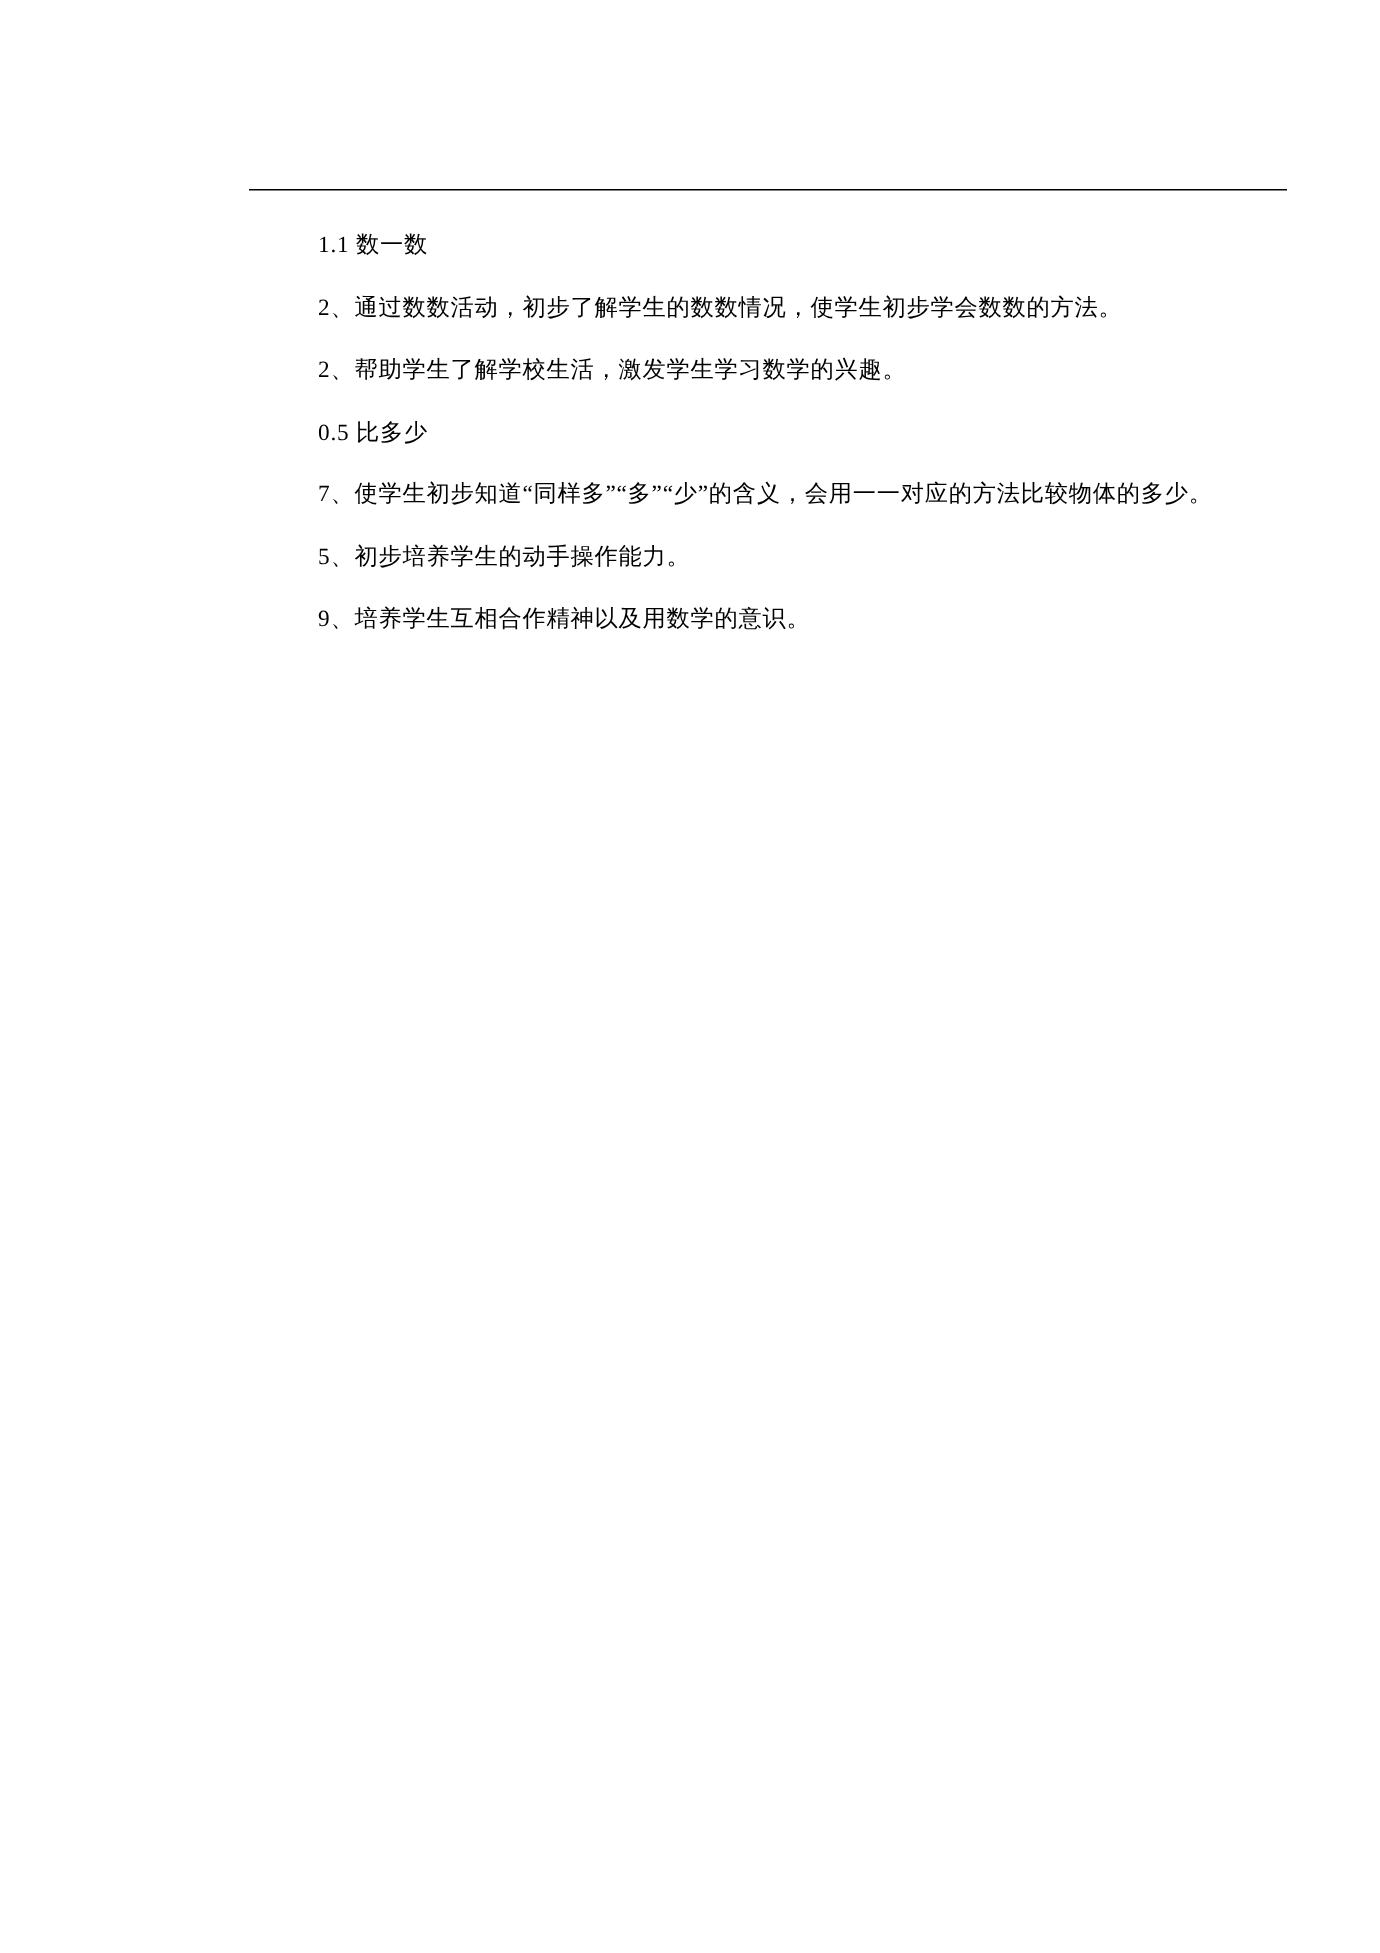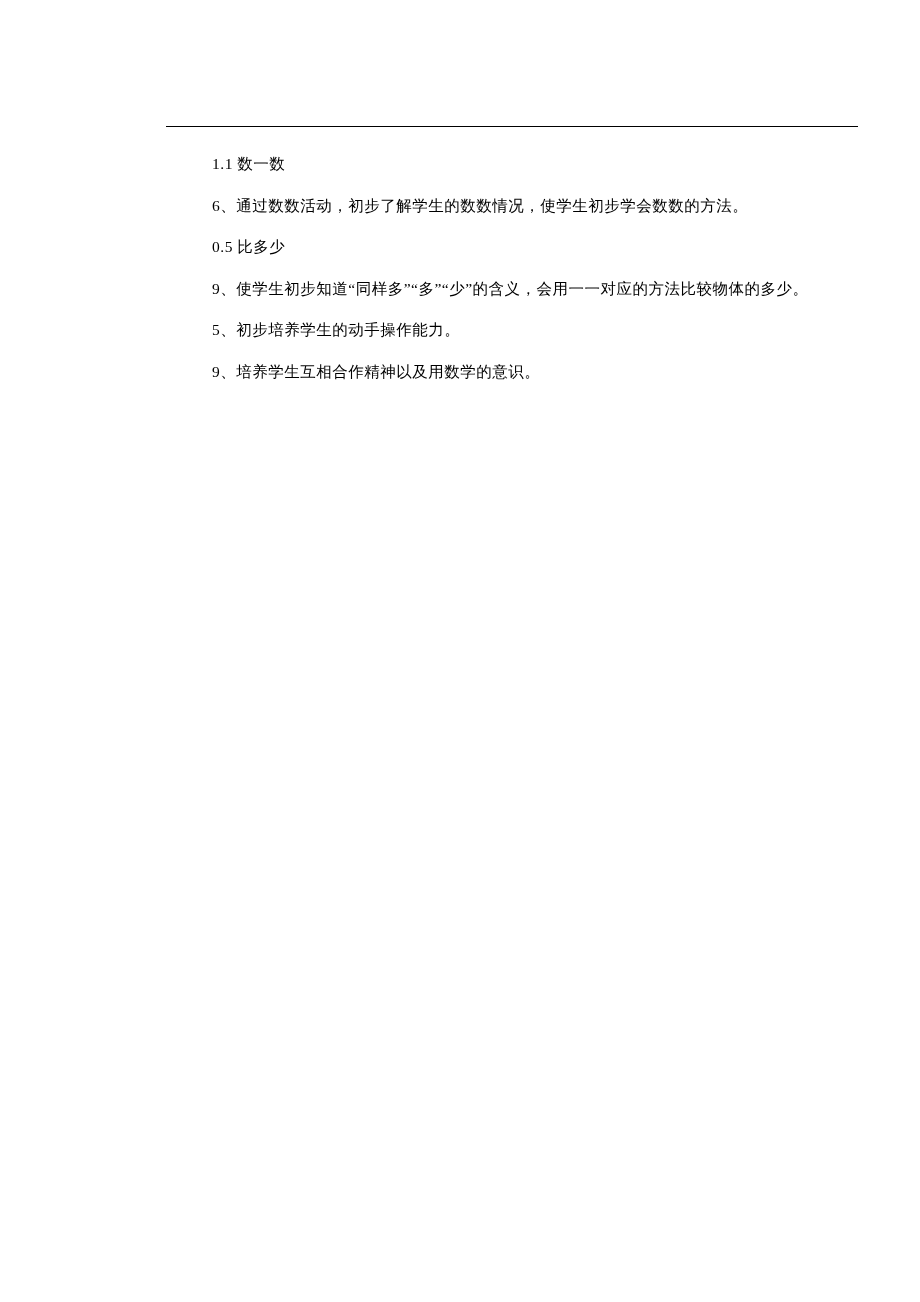--- a/index.html
+++ b/index.html
@@ -31,18 +31,19 @@
       white-space: nowrap;
     }
   </style>
 </head>
 <body>
 
 <div class="horizontal-rule"></div>
 
 <div class="content">
   <div class="line">1.1 数一数</div>
-  <div class="line">6、通过数数活动，初步了解学生的数数情况，使学生初步学会数数的方法。</div>
+  <div class="line">2、通过数数活动，初步了解学生的数数情况，使学生初步学会数数的方法。</div>
+  <div class="line">2、帮助学生了解学校生活，激发学生学习数学的兴趣。</div>
   <div class="line">0.5 比多少</div>
-  <div class="line">9、使学生初步知道“同样多”“多”“少”的含义，会用一一对应的方法比较物体的多少。</div>
+  <div class="line">7、使学生初步知道“同样多”“多”“少”的含义，会用一一对应的方法比较物体的多少。</div>
   <div class="line">5、初步培养学生的动手操作能力。</div>
   <div class="line">9、培养学生互相合作精神以及用数学的意识。</div>
 </div>
 
 </body></html>

